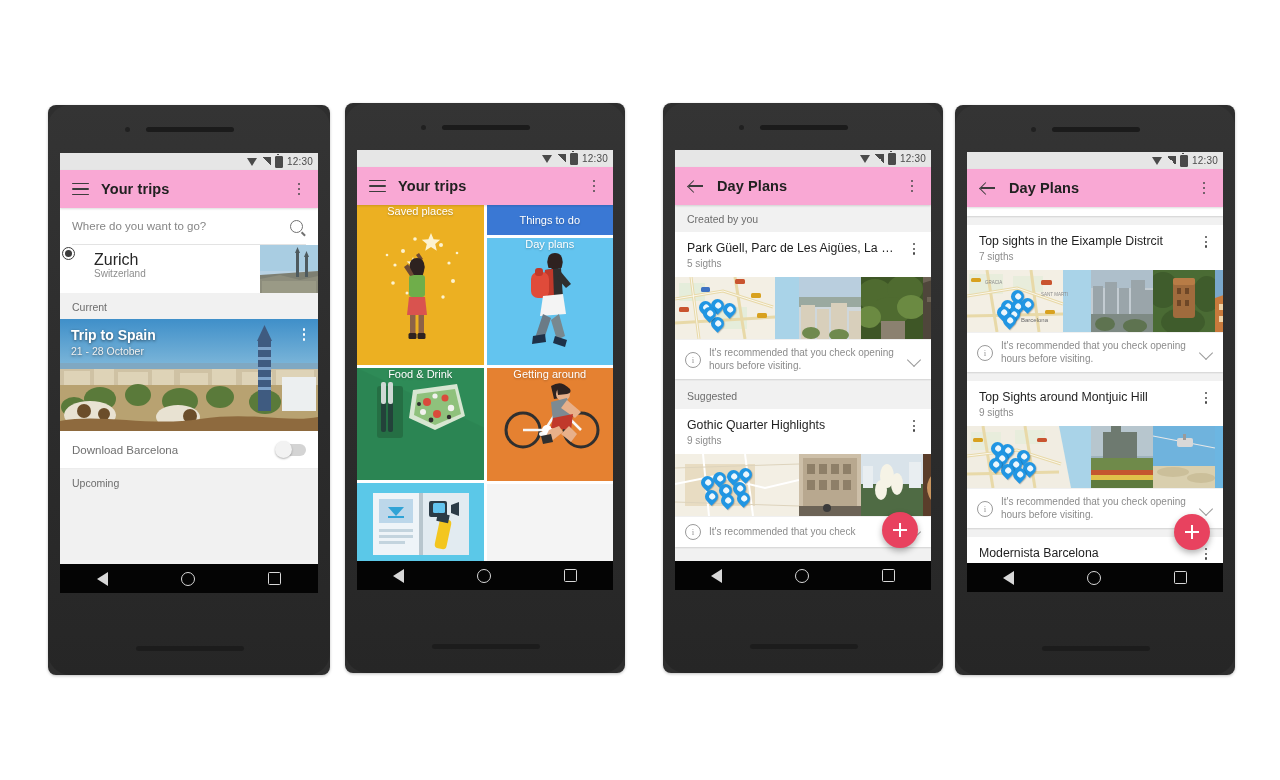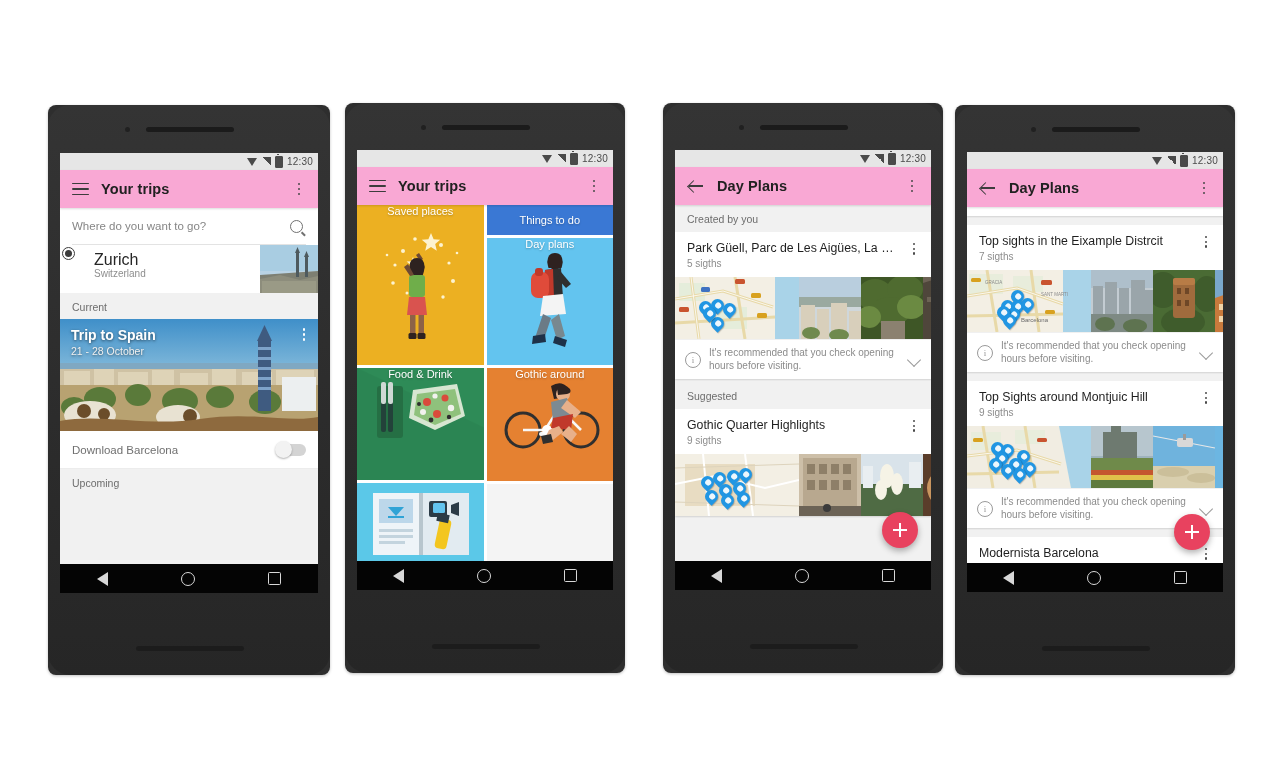--- a/index.html
+++ b/index.html
@@ -404,21 +404,21 @@
                 <circle cx="76" cy="26" r="7" fill="#e8b08a"></circle>
                 <path d="M70 20 q8 -5 13 1 q2 4 -3 5 l-9 1Z" fill="#2e2220"></path>
                 <path d="M64 34 L80 30 L86 48 L66 54Z" fill="#7d8a92"></path>
                 <path d="M80 32 L94 44 L88 50 L74 40Z" fill="#e8b08a"></path>
                 <path d="M66 50 L86 46 L84 62 L64 60Z" fill="#c0392b"></path>
                 <path d="M72 58 L62 62 L58 70 L66 72 L76 64Z" fill="#e8b08a"></path>
                 <path d="M82 58 L90 66 L84 74 L74 66Z" fill="#e8b08a"></path>
                 <path d="M54 68 L64 66 L66 74 L56 76Z" fill="#2f2f2f"></path>
               </g>
             </svg>
-            <div class="cap">Gothic around</div>
+            <div class="cap">Getting around</div>
           </div>
 
           <div class="tile" style="background:#f4f4f4;flex:1;"></div>
         </div>
       </div>
 
       <div class="navbar">
         <div class="nb-back"></div>
         <div class="nb-home"></div>
         <div class="nb-rec"></div>
@@ -626,20 +626,25 @@
             </div>
             <div style="width:62px;height:62px;">
               <svg width="62" height="62" viewBox="0 0 62 62">
                 <rect width="62" height="62" fill="#5a3d2a"></rect>
                 <ellipse cx="30" cy="34" rx="26" ry="22" fill="#c9955f"></ellipse>
                 <ellipse cx="26" cy="28" rx="14" ry="12" fill="#e8c08a"></ellipse>
                 <ellipse cx="44" cy="44" rx="12" ry="10" fill="#8c5f3a"></ellipse>
               </svg>
             </div>
           </div>
+          <div class="dp-foot">
+            <div class="infoic"></div>
+            <div class="dp-note">It's recommended that you check</div>
+            <div class="chev"></div>
+          </div>
         </div>
       </div>
 
       <div class="fab" style="right:13px;bottom:42px;"></div>
 
       <div class="navbar">
         <div class="nb-back"></div>
         <div class="nb-home"></div>
         <div class="nb-rec"></div>
       </div>

